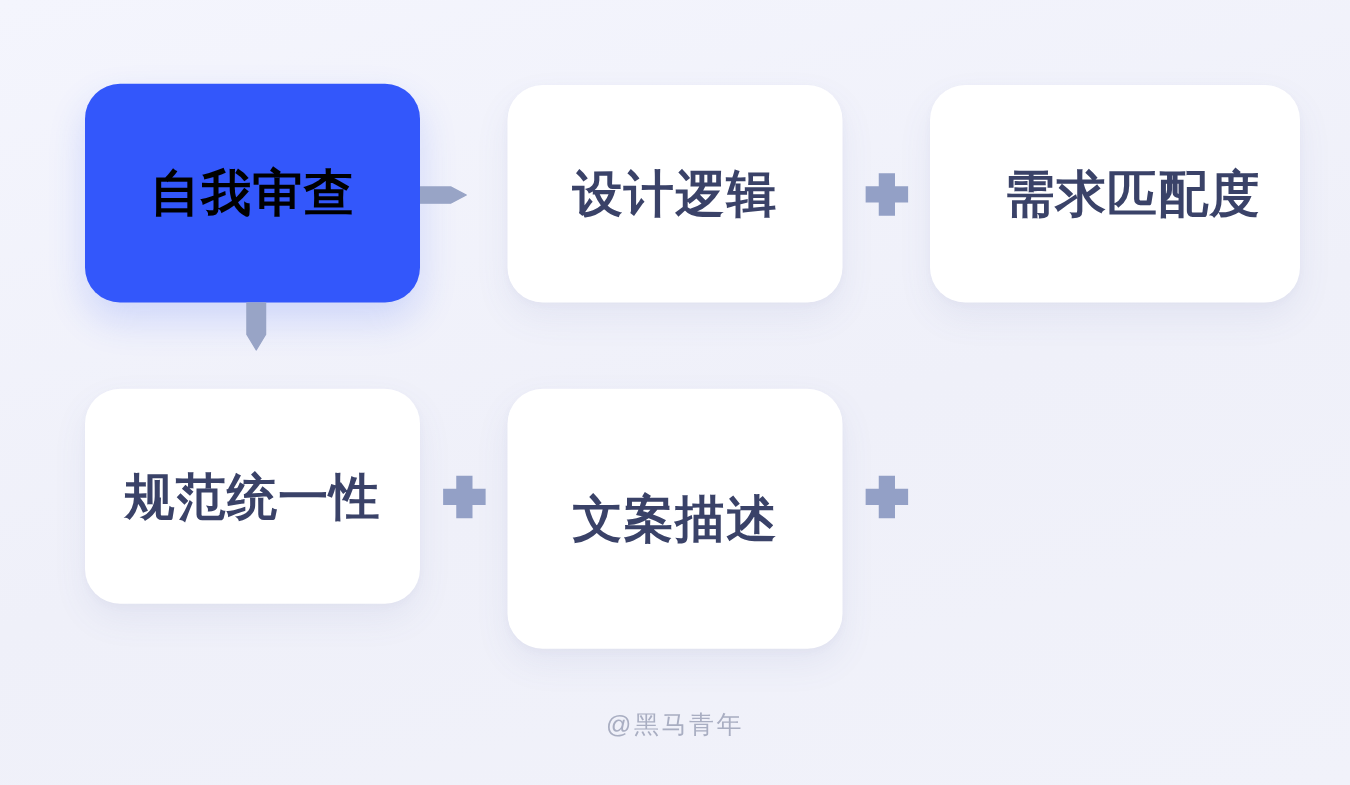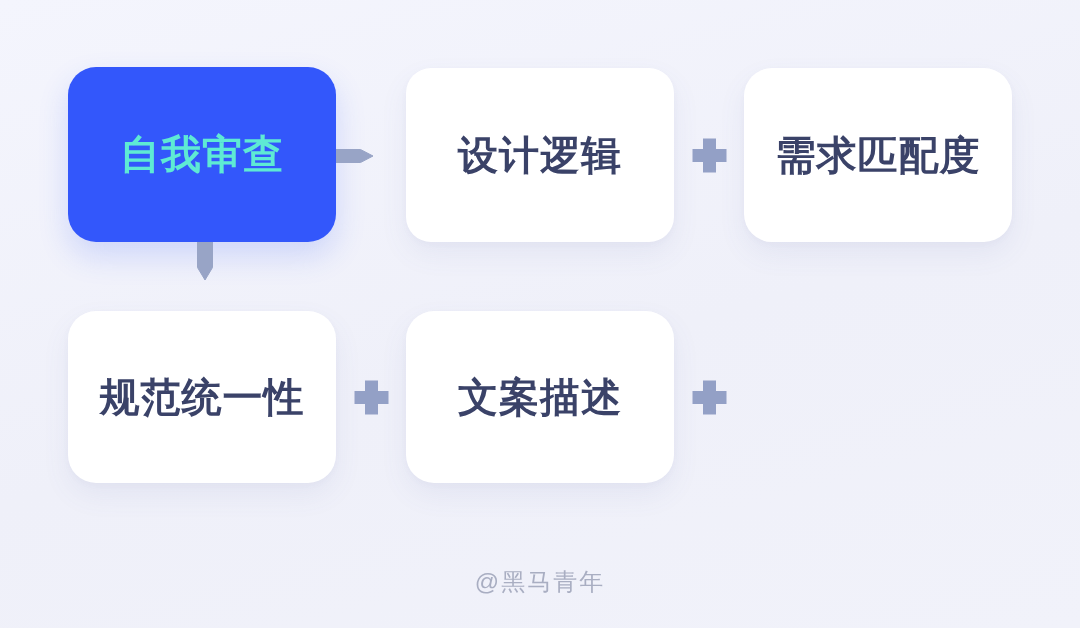--- a/index.html
+++ b/index.html
@@ -32,47 +32,47 @@
     font-weight: 800;
     letter-spacing: 1px;
     color: #3A4268;
     white-space: nowrap;
   }
   .card.primary {
     background: #3357FB;
     box-shadow: 0 14px 30px rgba(51, 87, 251, 0.18);
   }
   .card.primary .card-label {
-    color: #5eead4;
+    color: #000000;
   }
   
   #card-self-review      { left: 68px;  top: 67px;  }
-  #card-design-logic     { left: 406px; top: 68px;  height: 174px; border-radius: 25px; }
-  #card-requirement-match{ left: 744px; top: 68px;  height: 174px; }
+  #card-design-logic     { left: 406px; top: 68px;  height: 174px; }
+  #card-requirement-match{ left: 744px; top: 68px;  height: 174px; padding-left: 28px; }
   #card-detail-handling  { left: 68px;  top: 311px; height: 172px; }
-  #card-copywriting      { left: 406px; top: 311px; height: 172px; }
+  #card-copywriting      { left: 406px; top: 311px; height: 208px; }
   #card-consistency      { left: 744px; top: 311px; height: 172px; }
 
   .connector {
     position: absolute;
     display: block;
   }
   #arrow-right { left: 336px; top: 148px; }
   #arrow-down  { left: 196px; top: 242px; }
   #plus-top    { left: 691px; top: 137px; }
   #plus-bottom-left  { left: 353px; top: 379px; }
   #plus-bottom-right { left: 691px; top: 379px; }
 
   .footer {
     position: absolute;
     left: 0;
     top: 566px;
     width: 1080px;
     text-align: center;
-    font-size: 24px;
+    font-size: 20px;
     font-weight: 500;
     letter-spacing: 2px;
     color: #A9AEC2;
   }
 </style>
 </head>
 <body>
 
 <div class="stage">
 

